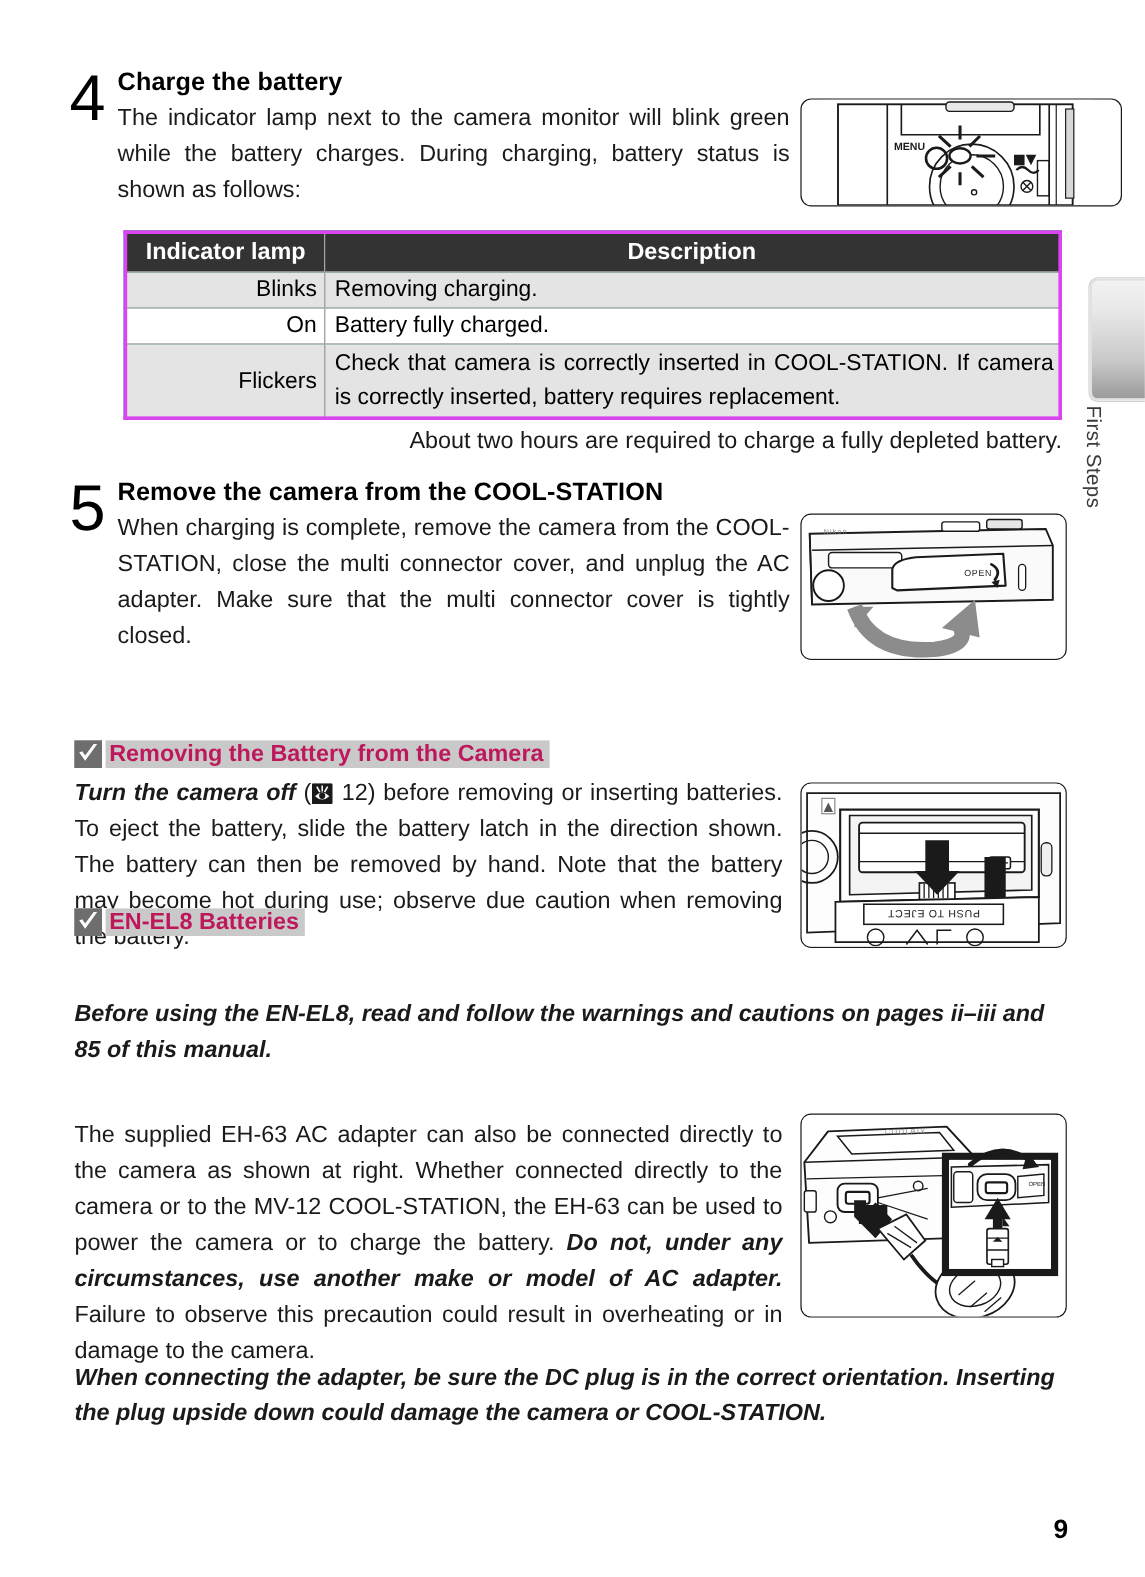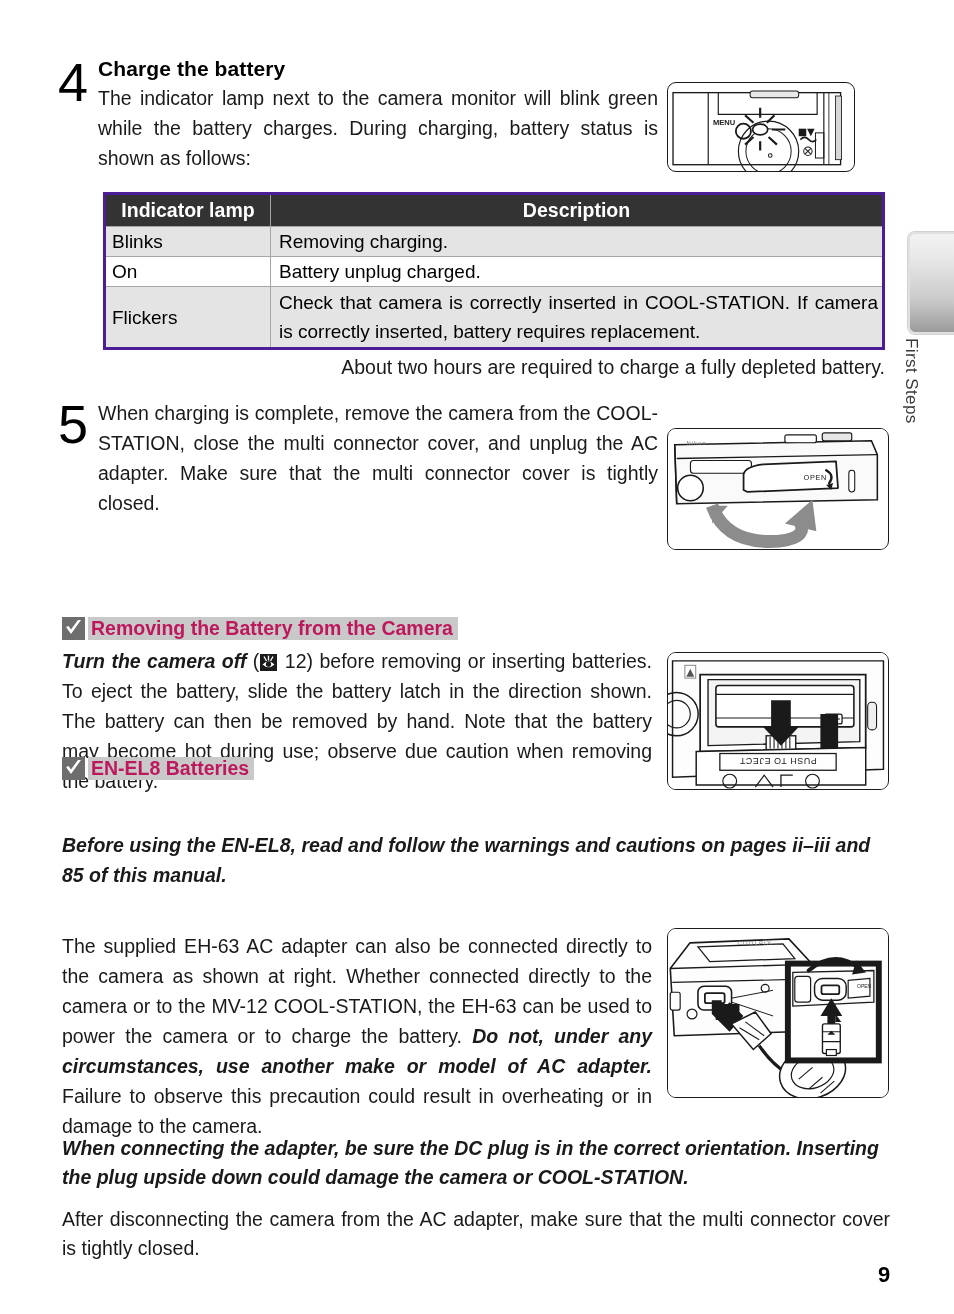--- a/index.html
+++ b/index.html
@@ -51,40 +51,40 @@
     font-weight: bold;
     line-height: 26px;
     margin: 0 0 1px 0;
     letter-spacing: 0.1px;
   }
 
   
   .lamp-table {
     position: absolute;
     border-collapse: collapse;
-    border: 3px solid #4c1d95;
+    border: 3px solid #d946ef;
     background: #0f766e;
   }
   .lamp-table th, .lamp-table td {
     border: 1px solid #a6a6a6;
     padding: 1px 6px;
     font-size: 19px;
     line-height: 27px;
     vertical-align: middle;
   }
   .lamp-table thead th {
     background: #333333;
     color: #ffffff;
     font-weight: bold;
     text-align: center;
     font-size: 19.5px;
     padding: 2px 6px;
   }
   .lamp-table td.lamp-cell {
-    text-align: left;
+    text-align: right;
     width: 152px;
   }
   .lamp-table td.desc-cell {
     text-align: left;
     padding-left: 8px;
     padding-right: 4px;
   }
   .lamp-table tr.shaded td { background: #e4e4e4; }
   .lamp-table tr.plain td { background: #ffffff; }
 
@@ -170,21 +170,21 @@
 <div class="page">
 
   <div class="step" style="left:58px; top:56px; width:600px;">
     <div class="step-num">4</div>
     <div class="step-body">
       <div class="step-title">Charge the battery</div>
       <div class="body-text">The indicator lamp next to the camera monitor will blink green while the battery charges.  During charging, battery status is shown as follows:</div>
     </div>
   </div>
 
-  <div class="figure" style="left:667px; top:82px; width:188px; height:90px;">
+  <div class="figure" style="left:667px; top:82px; width:268px; height:90px;">
     <svg viewBox="0 0 222 90" xmlns="http://www.w3.org/2000/svg">
       <rect x="0" y="0" width="222" height="90" fill="#ffffff"></rect>
 
       <rect x="6" y="4" width="200" height="86" fill="#ffffff" stroke="#1a1a1a" stroke-width="1.6"></rect>
       <line x1="48" y1="4" x2="48" y2="90" stroke="#1a1a1a" stroke-width="1.4"></line>
       <line x1="186" y1="4" x2="186" y2="90" stroke="#1a1a1a" stroke-width="1.4"></line>
       <line x1="192" y1="4" x2="192" y2="90" stroke="#1a1a1a" stroke-width="1"></line>
       <rect x="200" y="8" width="7" height="76" fill="#d8d8d8" stroke="#1a1a1a" stroke-width="1"></rect>
 
       <path d="M 60 4 L 60 30 L 178 30 L 178 4" fill="none" stroke="#1a1a1a" stroke-width="1.4"></path>
@@ -225,34 +225,35 @@
         <th>Description</th>
       </tr>
     </thead>
     <tbody>
       <tr class="shaded">
         <td class="lamp-cell">Blinks</td>
         <td class="desc-cell">Removing charging.</td>
       </tr>
       <tr class="plain">
         <td class="lamp-cell">On</td>
-        <td class="desc-cell">Battery unplug charged.</td>
+        <td class="desc-cell">Battery fully charged.</td>
       </tr>
       <tr class="shaded">
         <td class="lamp-cell">Flickers</td>
         <td class="desc-cell" style="text-align:justify; line-height:29px;">Check that camera is correctly inserted in COOL-STATION.  If camera is correctly inserted, battery requires replacement.</td>
       </tr>
     </tbody>
   </table>
 
   <div class="body-text" style="position:absolute; left:103px; top:352px; width:782px; text-align:right;">About two hours are required to charge a fully depleted battery.</div>
 
   <div class="step" style="left:58px; top:398px; width:600px;">
     <div class="step-num">5</div>
     <div class="step-body">
+      <div class="step-title">Remove the camera from the COOL-STATION</div>
       <div class="body-text">When charging is complete, remove the camera from the COOL-STATION, close the multi connector cover, and unplug the AC adapter.  Make sure that the multi connector cover is tightly closed.</div>
     </div>
   </div>
 
   <div class="figure" style="left:667px; top:428px; width:222px; height:122px;">
     <svg viewBox="0 0 222 122" xmlns="http://www.w3.org/2000/svg">
       <rect x="0" y="0" width="222" height="122" fill="#ffffff"></rect>
 
       <path d="M 6 16 L 206 12 L 212 26 L 212 72 L 8 76 Z" fill="#fafafa" stroke="#1a1a1a" stroke-width="1.6"></path>
       <path d="M 6 16 L 8 76" fill="none" stroke="#1a1a1a" stroke-width="1.4"></path>
@@ -425,20 +426,19 @@
       <path d="M 161 107 l 4 -4 l 4 4 z" fill="#1a1a1a"></path>
 
       <path d="M 161 76 L 169 76 L 169 94 L 175 94 L 165 80 Z" fill="#1a1a1a"></path>
       <path d="M 165 70 L 176 88 L 154 88 Z" fill="#1a1a1a"></path>
       <rect x="161" y="86" width="8" height="10" fill="#1a1a1a"></rect>
     </svg>
   </div>
 
   <div class="body-text bold-italic" style="position:absolute; left:62px; top:1134px; width:828px; text-align:left; line-height:29px;">When connecting the adapter, be sure the DC plug is in the correct orientation.  Inserting the plug upside down could damage the camera or COOL-STATION.</div>
 
-  <div class="body-text" style="position:absolute; left:62px; top:1205px; width:828px; line-height:29px;">After disconnecting the camera from the AC adapter, make sure that the multi connector cover is tightly closed.</div>
 
   <div class="side-tab" style="left:908px; top:232px; width:56px; height:98px;"></div>
   <div class="side-tab-label" style="left:901px; top:338px;">First Steps</div>
 
   <div class="page-number" style="left:878px; top:1262px;">9</div>
 
 </div>
 
 </body></html>

